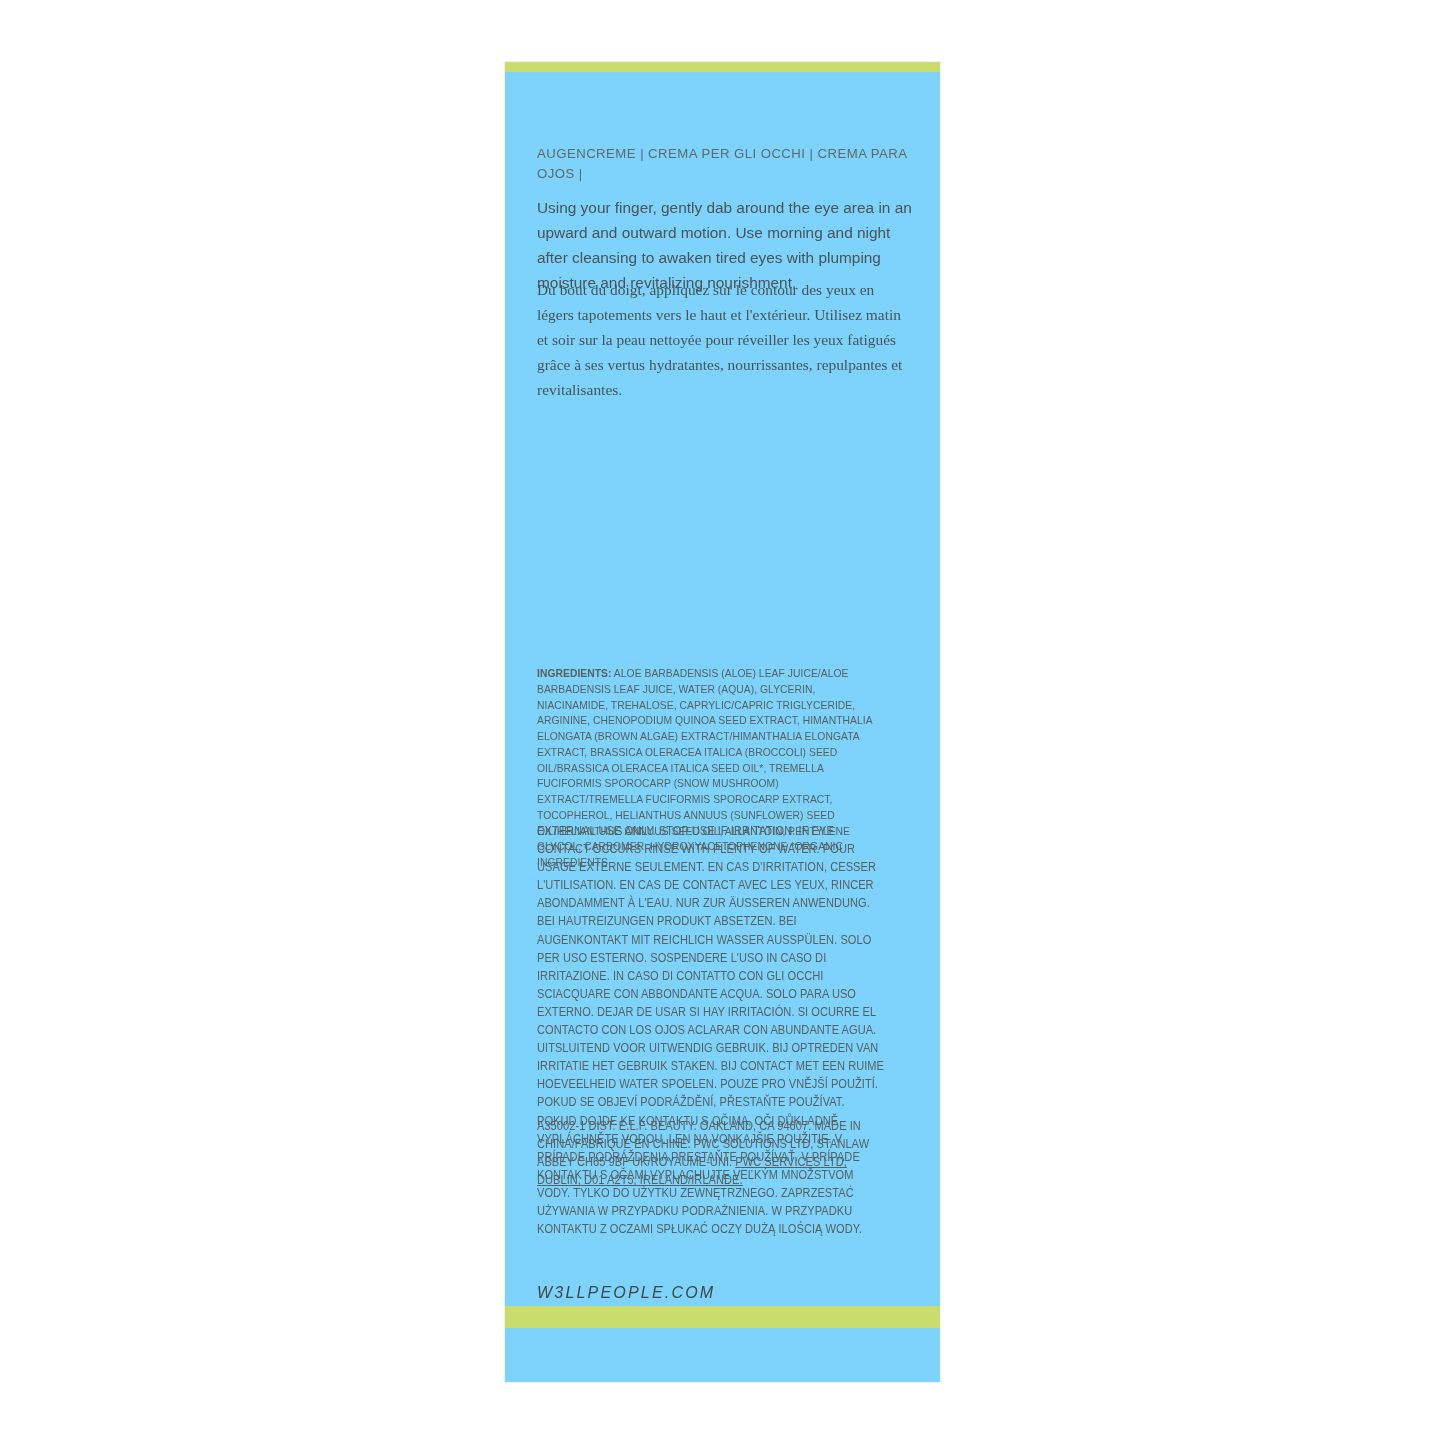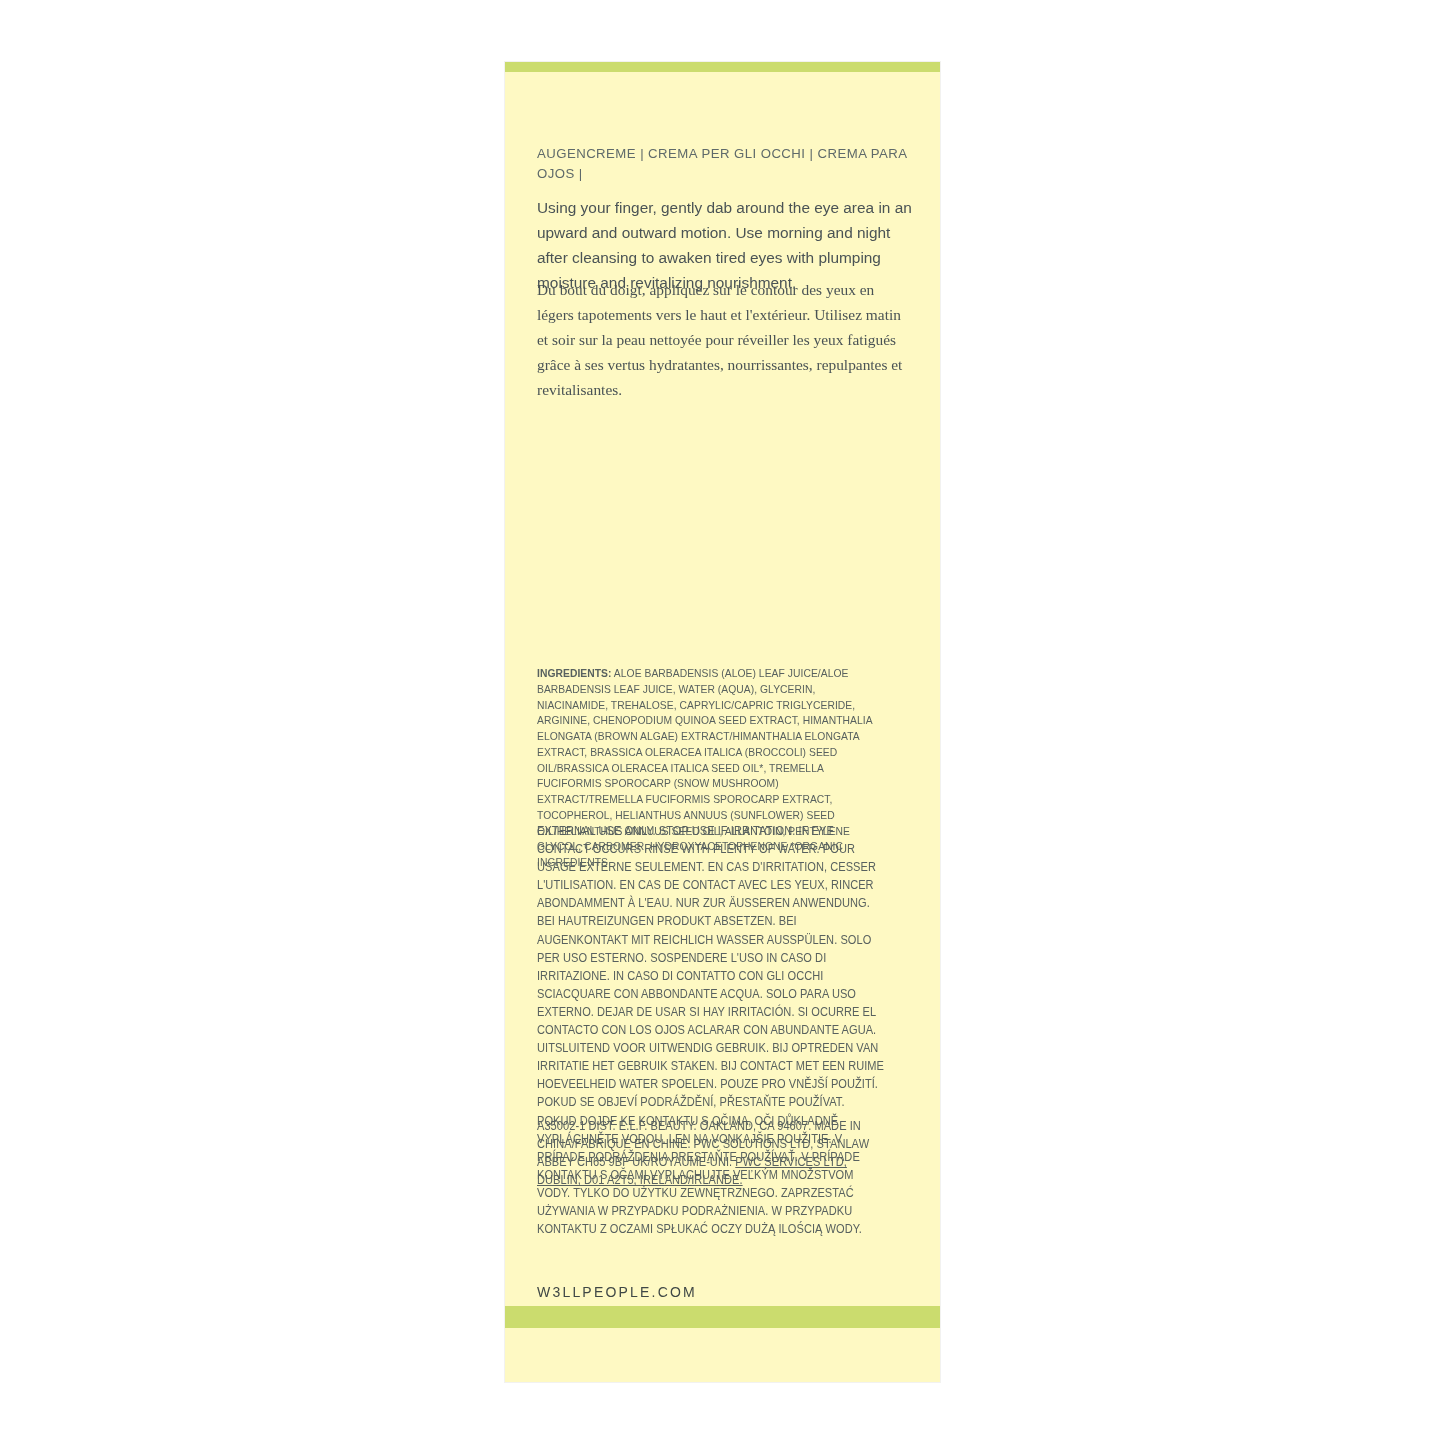--- a/index.html
+++ b/index.html
@@ -14,21 +14,21 @@
     -webkit-font-smoothing: antialiased;
   }
 
   
   #carton {
     position: absolute;
     left: 505px;
     top: 62px;
     width: 435px;
     height: 1320px;
-    background: #fef9c3;
+    background: #7dd3fc;
     box-shadow: 0 0 0 1px #f2f2f0;
   }
 
   
   .band {
     position: absolute;
     left: 0;
     width: 100%;
     background: #cbdc6e;
   }
@@ -81,23 +81,24 @@
     top: 1055px;
     font-size: 11.9px;
     line-height: 1.52;
   }
   #legal .underline { text-decoration: underline; }
 
   
   #website {
     top: 1222px;
     color: #3f4745;
-    font-size: 14px;
+    font-size: 16px;
     letter-spacing: 2.2px;
     text-transform: uppercase;
+    font-style: italic;
   }
 </style>
 </head>
 <body>
 
 <div id="carton">
 
   <div class="band top"></div>
 
   <div class="panel" id="name-block">

